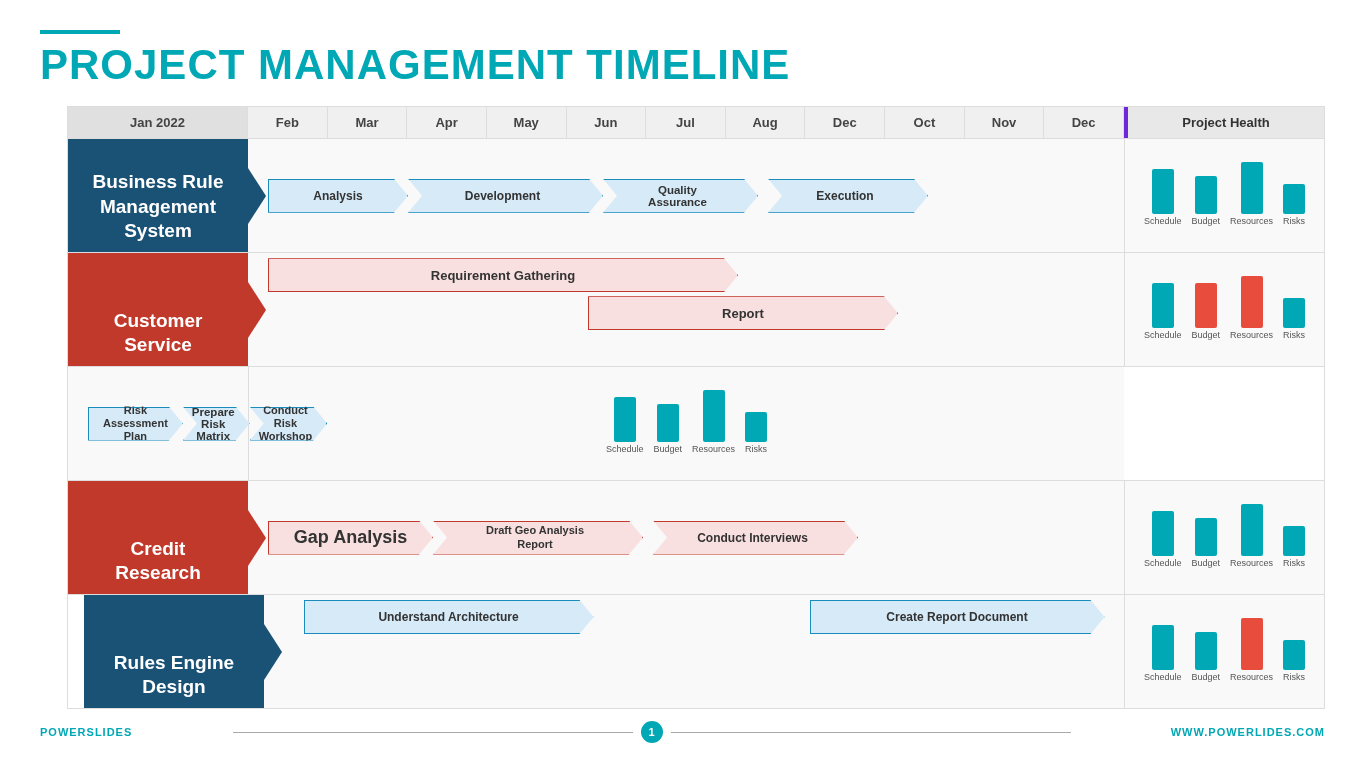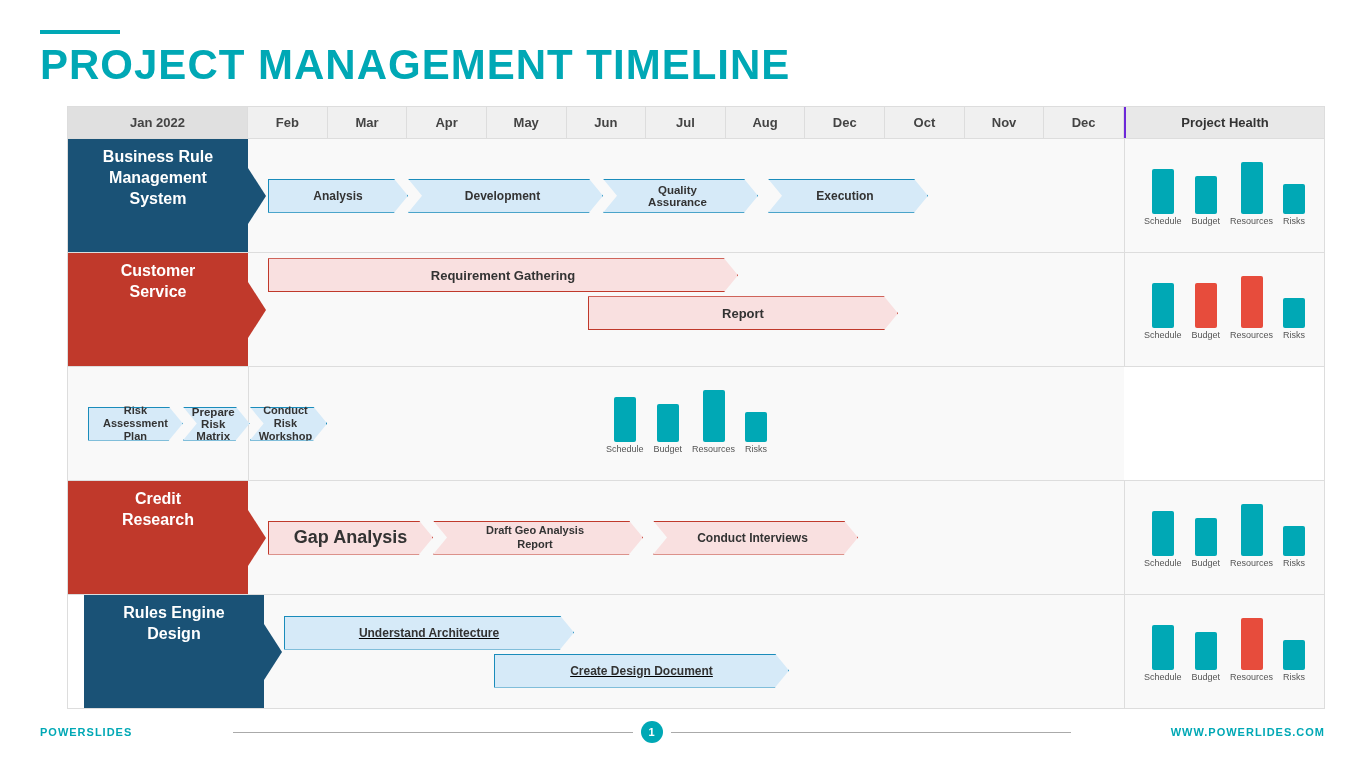--- a/index.html
+++ b/index.html
@@ -97,25 +97,25 @@
       flex: 1;
     }
     .project-row:last-child {
       border-bottom: none;
       padding-left: 16px;
     }
 
     
     .label-cell {
       display: flex;
-      align-items: flex-start;
+      align-items: flex-end;
       justify-content: center;
       color: #fff;
       font-weight: bold;
-      font-size: 16px;
+      font-size: 19px;
       text-align: center;
       padding: 8px;
       line-height: 1.3;
       position: relative;
     }
     .label-cell::after {
       content: '';
       position: absolute;
       right: -18px;
       top: 50%;
@@ -201,21 +201,21 @@
 
     
     .health-header {
       background: #e8e8e8;
       display: flex;
       align-items: center;
       justify-content: center;
       font-weight: bold;
       font-size: 13px;
       color: #333;
-      border-left: 2px solid #6d28d9;
+      border-left: 4px solid #6d28d9;
     }
 
     
     .footer {
       display: flex;
       align-items: center;
       justify-content: space-between;
       margin-top: 8px;
       padding: 4px 0;
     }
@@ -421,26 +421,26 @@
                 <span class="bar-label">Risks</span>
               </div>
             </div>
           </div>
         </div>
 
         <div class="project-row" style="min-height:100px;">
           <div class="label-cell blue">
             <span>Rules Engine<br>Design</span>
           </div>
-          <div style="background:#f9f9f9; padding: 6px 0 6px 20px; display:flex; flex-direction:column; justify-content:center; gap:6px;text-decoration:underline;">
+          <div style="background:#f9f9f9; padding: 6px 0 6px 20px; display:flex; flex-direction:row; justify-content:center; gap:6px;">
             <div style="display:flex; align-items:center; height:32px;">
               <div class="arrow-shape first blue-arrow" style="width:290px; font-size:12px;">Understand Architecture</div>
             </div>
             <div style="display:flex; align-items:center; height:32px; padding-left:210px;">
-              <div class="arrow-shape first blue-arrow" style="width:295px; font-size:12px;">Create Design Document</div>
+              <div class="arrow-shape first blue-arrow" style="width:295px; font-size:12px;">Create Report Document</div>
             </div>
           </div>
           <div class="health-cell">
             <div class="health-bars">
               <div class="health-bar-item">
                 <div class="bar cyan" style="height:45px;"></div>
                 <span class="bar-label">Schedule</span>
               </div>
               <div class="health-bar-item">
                 <div class="bar cyan" style="height:38px;"></div>

